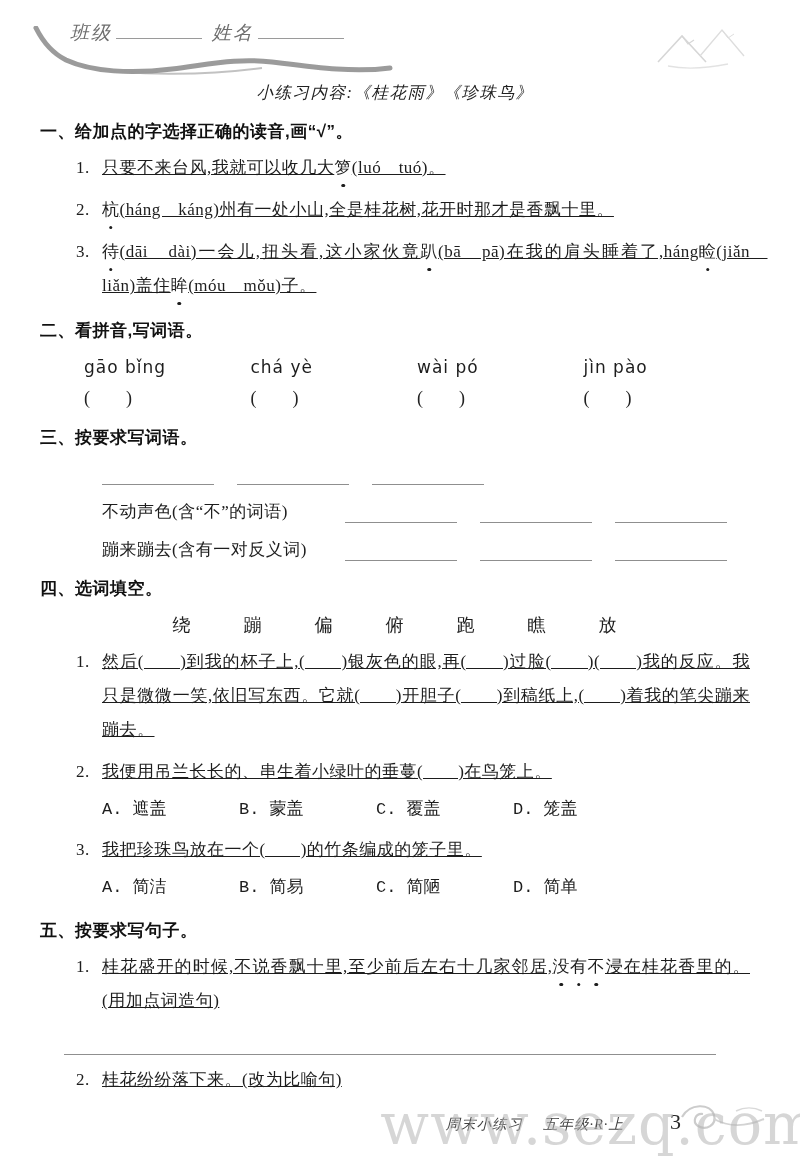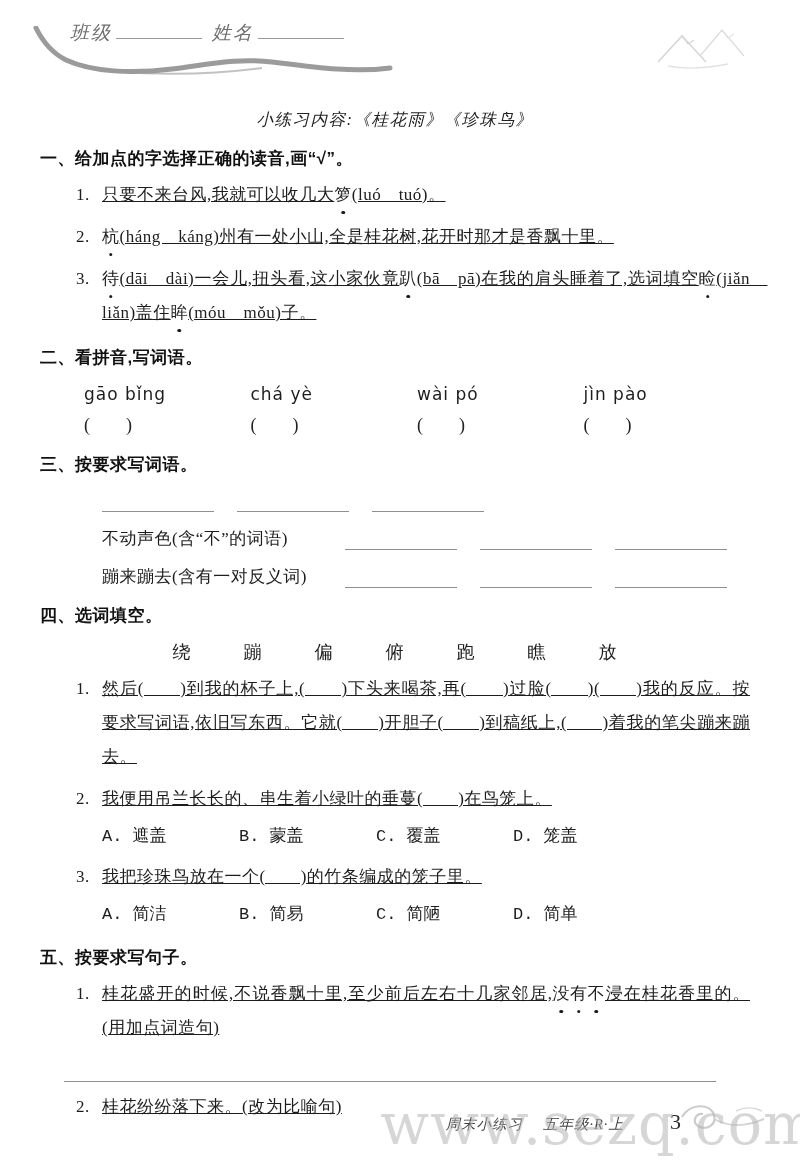--- a/index.html
+++ b/index.html
@@ -9,21 +9,21 @@
 
   
   .topbar{position:relative;height:80px;}
   .brush-svg{position:absolute;left:-18px;top:26px;}
   .mountain-svg{position:absolute;right:-8px;top:22px;opacity:.55;}
   .fill-fields{position:absolute;left:30px;top:20px;font-style:italic;color:#6e6e6e;
                font-size:19px;letter-spacing:2px;font-family:"DejaVu Serif",serif;text-align:center;}
   .hblank{display:inline-block;width:86px;border-bottom:1.5px solid #9a9a9a;height:16px;margin:0 10px 0 4px;}
 
   .title{text-align:center;font-size:26px;font-weight:bold;margin:10px 0 0;letter-spacing:3px;}
-  .subtitle{text-align:center;font-size:16.5px;margin-top:29px;letter-spacing:1.5px;font-style:italic;color:#222;}
+  .subtitle{text-align:center;font-size:16.5px;margin-top:2px;letter-spacing:1.5px;font-style:italic;color:#222;}
 
   h2.sec{font-family:"Liberation Sans","DejaVu Sans",sans-serif;font-weight:bold;
          font-size:17px;margin:16px 0 0;letter-spacing:.5px;color:#111;}
 
   .item{display:flex;margin-top:8px;font-size:17px;line-height:34px;letter-spacing:.5px;}
   .item .no{flex:0 0 26px;padding-left:36px;box-sizing:content-box;}
   .item .txt{flex:1;text-align:justify;text-decoration:underline;}
   .dotchar{position:relative;display:inline-block;}
   .dotchar::after{content:"";position:absolute;left:50%;bottom:-2px;width:3.5px;height:3.5px;
                   border-radius:50%;background:#1d1d1d;transform:translateX(-50%);}
@@ -83,21 +83,21 @@
   <div class="item">
     <span class="no">1.</span>
     <span class="txt"><span>只要不来台风,我就可以收几大</span><span class="dotchar">箩</span><span>(luó　tuó)。</span></span>
   </div>
   <div class="item">
     <span class="no">2.</span>
     <span class="txt"><span class="dotchar">杭</span><span>(háng　káng)州有一处小山,全是桂花树,花开时那才是香飘十里。</span></span>
   </div>
   <div class="item">
     <span class="no">3.</span>
-    <span class="txt"><span class="dotchar">待</span><span>(dāi　dài)一会儿,扭头看,这小家伙竟</span><span class="dotchar">趴</span><span>(bā　pā)在我的肩头睡着了,选词填空</span><span class="dotchar">睑</span><span>(jiǎn　liǎn)盖住</span><span class="dotchar">眸</span><span>(móu　mǒu)子。</span></span>
+    <span class="txt"><span class="dotchar">待</span><span>(dāi　dài)一会儿,扭头看,这小家伙竟</span><span class="dotchar">趴</span><span>(bā　pā)在我的肩头睡着了,háng</span><span class="dotchar">睑</span><span>(jiǎn　liǎn)盖住</span><span class="dotchar">眸</span><span>(móu　mǒu)子。</span></span>
   </div>
 
   <h2 class="sec">二、看拼音,写词语。</h2>
   <div class="pyrow">
     <div class="pycol">
       <div class="py">gāo bǐng</div>
       <div class="par">(　　)</div>
     </div>
     <div class="pycol">
       <div class="py">chá yè</div>
@@ -137,21 +137,21 @@
     <span>绕</span>
     <span>蹦</span>
     <span>偏</span>
     <span>俯</span>
     <span>跑</span>
     <span>瞧</span>
     <span>放</span>
   </div>
   <div class="item">
     <span class="no">1.</span>
-    <span class="txt">然后(　　)到我的杯子上,(　　)下头来喝茶,再(　　)过脸(　　)(　　)我的反应。按要求写词语,依旧写东西。它就(　　)开胆子(　　)到稿纸上,(　　)着我的笔尖蹦来蹦去。</span>
+    <span class="txt">然后(　　)到我的杯子上,(　　)银灰色的眼,再(　　)过脸(　　)(　　)我的反应。我只是微微一笑,依旧写东西。它就(　　)开胆子(　　)到稿纸上,(　　)着我的笔尖蹦来蹦去。</span>
   </div>
   <div class="item">
     <span class="no">2.</span>
     <span class="txt">我便用吊兰长长的、串生着小绿叶的垂蔓(　　)在鸟笼上。</span>
   </div>
   <div class="opts">
     <span>A. 遮盖</span>
     <span>B. 蒙盖</span>
     <span>C. 覆盖</span>
     <span>D. 笼盖</span>

